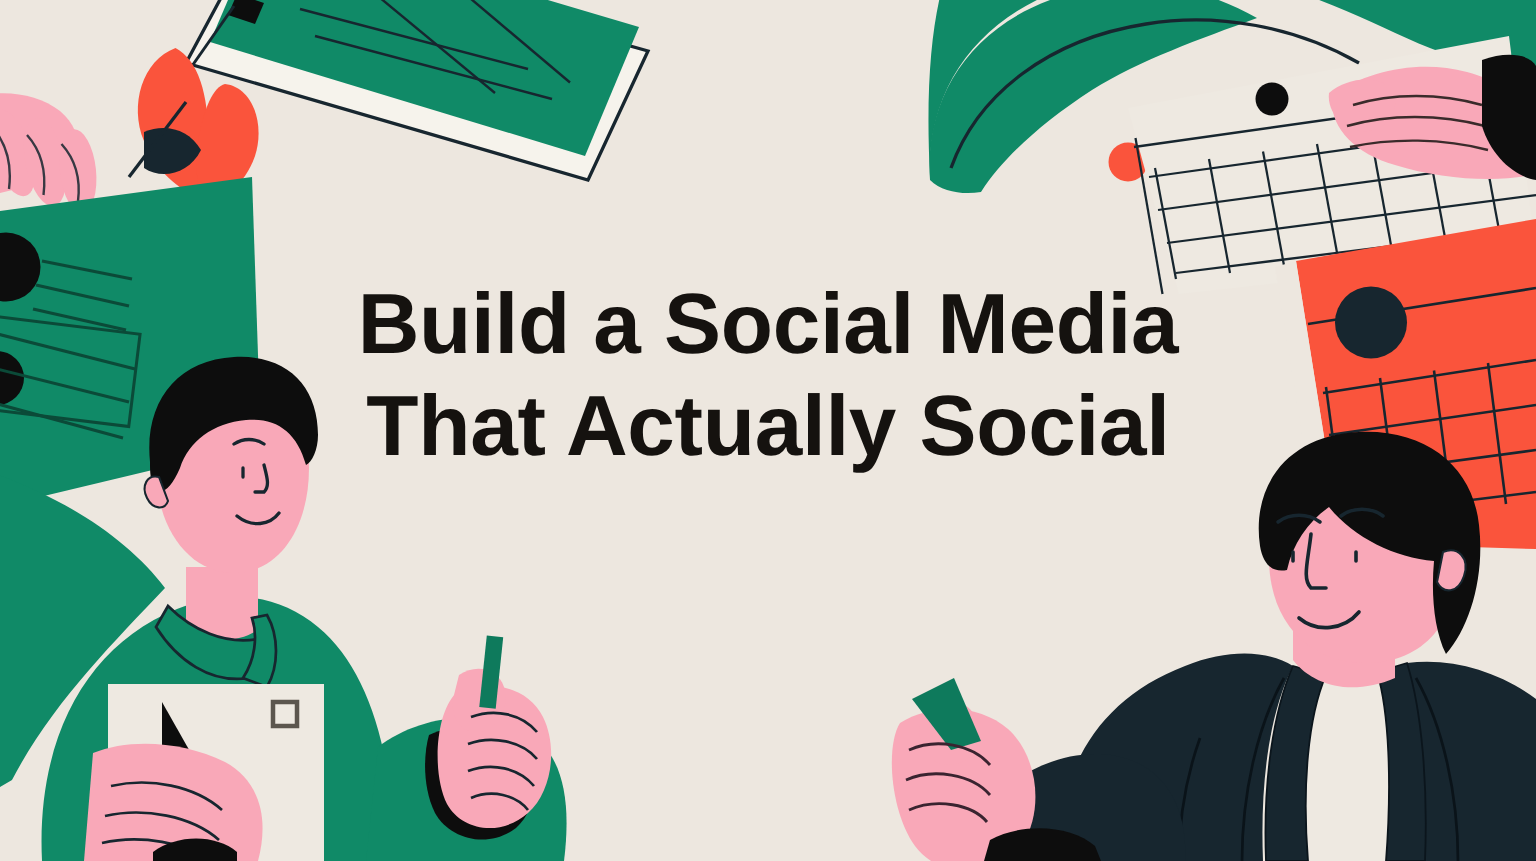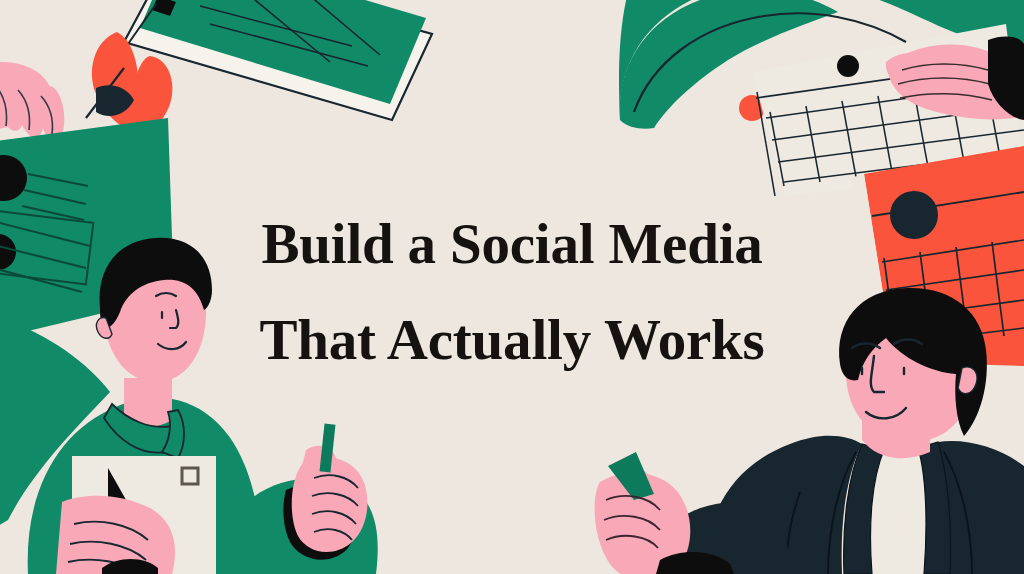--- a/index.html
+++ b/index.html
@@ -25,29 +25,28 @@
   #title-block {
     position: absolute;
     left: 0;
     right: 0;
     top: 182px;
     text-align: center;
     z-index: 5;
     pointer-events: none;
   }
   .title-line {
-    font-family: Liberation Serif, serif;
+    font-family: Liberation Sans, sans-serif;
     font-weight: bold;
     font-size: 56px;
     line-height: 68px;
     letter-spacing: -0.2px;
     color: #15120F;
     white-space: nowrap;
     font-stretch: normal;
-    margin-top: 28px;
   }
   #l1 { font-size: 57px; }
   #l2 { font-size: 57px; }
   #l3 { font-size: 57px; }
 </style>
 </head>
 <body>
 
 <div id="stage">
 
@@ -289,16 +288,16 @@
       </g>
 
       <path d="M 102 568 C 118 556 144 556 158 568 L 158 574 L 102 574 Z" fill="#0D0D0D"></path>
       <path d="M 660 560 C 682 548 714 550 730 564 L 734 574 L 656 574 Z" fill="#0D0D0D"></path>
 
     </g>
   </svg>
 
   <div id="title-block">
     <div id="l1" class="title-line">Build a Social Media</div>
-    <div id="l3" class="title-line">That Actually Works</div>
+    <div id="l3" class="title-line">That Actually Social</div>
   </div>
 
 </div>
 
 </body></html>

